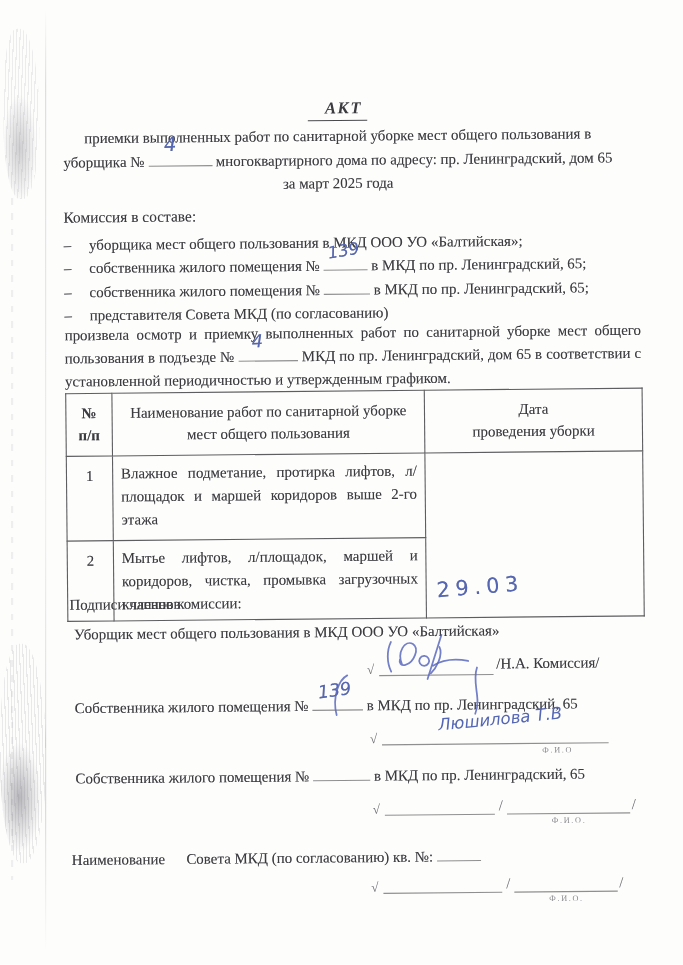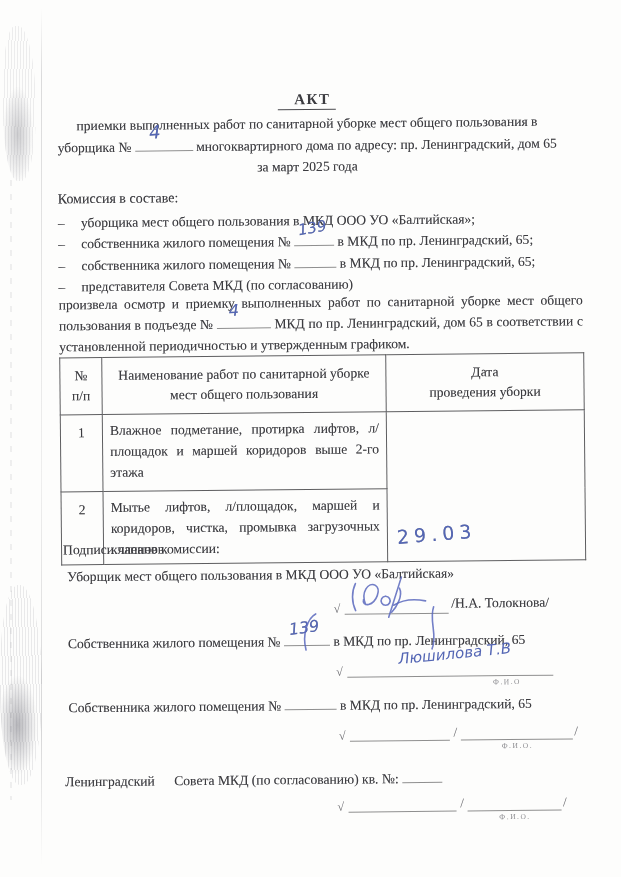--- a/index.html
+++ b/index.html
@@ -36,21 +36,21 @@
   
   .content{position:absolute; inset:0; transform:rotate(-0.55deg); transform-origin:310px 438px;}
   .abs{position:absolute;}
   .t{font-size:13.6px; line-height:21px; text-shadow:0 0 .4px rgba(70,70,78,.45);}
   .blank{display:inline-block; border-bottom:1px solid #8f8f8f; height:13px; vertical-align:baseline; position:relative;}
   
   .hw{font-family:"DejaVu Sans", sans-serif; font-style:italic; color:#5466b4; position:absolute; white-space:nowrap;}
   
   .title-wrap{left:48px; top:90px; width:524px; text-align:center;}
   .title{display:inline-block; font-weight:bold; font-size:15px; letter-spacing:1.5px;
-         border-bottom:1.6px solid #4a4a4e; padding:0 5px 1px 16px;}
+         border-bottom:1.6px solid #4a4a4e; padding:0 5px 1px 16px;font-style:italic;}
   
   .intro{left:48px; top:113px; width:524px; text-align:center;}
   .intro div{line-height:21.5px;}
   
   .heading{font-size:14px;}
   .list{left:60px; top:210px; width:535px;}
   .list-item{display:flex; gap:13px; line-height:21.3px;}
   .dash{width:10px; flex:0 0 auto;}
   
   .body-par{left:60px; top:293px; width:524px; text-align:justify; line-height:20.8px;}
@@ -139,21 +139,21 @@
     </div>
 
     <table class="abs tbl t">
       <colgroup>
           <col style="width:42px;">
           <col style="width:284px;">
           <col style="width:198px;">
         </colgroup>
       <tbody>
           <tr>
-        <th class="th-c" style="height:50px;">№ п/п</th>
+        <th class="th-c" style="height:50px;font-weight:bold;">№ п/п</th>
         <th class="th-c">Наименование работ по санитарной уборке мест общего пользования</th>
         <th class="th-c">
           <div>Дата</div>
           <div>проведения уборки</div>
         </th>
       </tr>
       <tr>
         <td class="cell-num" style="height:66px;">1</td>
         <td class="cell-work">Влажное подметание, протирка лифтов, л/площадок и маршей коридоров выше 2-го этажа</td>
         <td class="cell-date" rowspan="2">
@@ -167,21 +167,21 @@
     </tbody>
       </table>
 
     <div class="abs t" style="left:62px; top:537px;">Подписи членов комиссии:</div>
 
     <div class="abs t" style="left:66px; top:564px;">Уборщик мест общего пользования в МКД ООО УО «Балтийская»</div>
 
     <div class="abs sigrow" style="left:332px; top:594px;">
       <span class="check">√</span>
       <span class="blank" style="width:104px;"></span>
-      <span class="t" style="margin-left:3px;">/Н.А. Толокнова/</span>
+      <span class="t" style="margin-left:3px;">/Н.А. Комиссия/</span>
     </div>
     <svg class="abs" style="left:340px; top:576px;" width="88" height="48" viewBox="0 0 88 48">
       <path class="pen" d="M14,8 C10,16 10,27 14,35"></path>
       <path class="pen" d="M24,29 C19,17 27,6 34,10 C40,14 35,27 27,29 C23,30 21,27 22,24"></path>
       <path class="pen" d="M44,21 a4.5,4.5 0 1 0 .1,0"></path>
       <path class="pen" d="M60,2 L47,42"></path>
       <path class="pen" d="M58,13 C62,21 54,33 50,37"></path>
       <path class="pen" d="M52,30 C62,24 74,24 84,26"></path>
     </svg>
 
@@ -217,21 +217,21 @@
       <span class="check">√</span>
       <span class="blank" style="width:100px;"></span>
       <span class="slash">/</span>
       <span class="blank" style="width:112px;">
         <span class="fio" style="left:50%; transform:translateX(-50%);">Ф.И.О.</span>
       </span>
       <span class="slash" style="margin:0 0 0 1px;">/</span>
     </div>
 
     <div class="abs t" style="left:62px; top:769px;">
-      <span>Ленинградский</span><span class="label-gap"></span>
+      <span>Наименование</span><span class="label-gap"></span>
       <span>Совета МКД (по согласованию) кв. №:</span>
       <span class="blank" style="width:40px;"></span>
     </div>
 
     <div class="abs sigrow" style="left:334px; top:797px;">
       <span class="check">√</span>
       <span class="blank" style="width:108px;"></span>
       <span class="slash">/</span>
       <span class="blank" style="width:94px;">
         <span class="fio" style="left:50%; transform:translateX(-50%);">Ф.И.О.</span>

